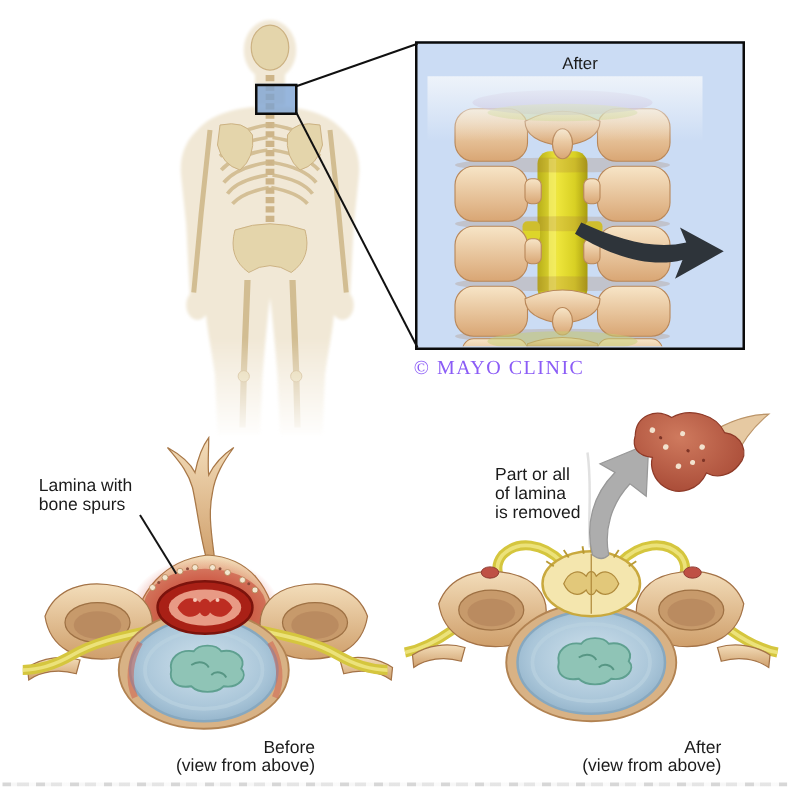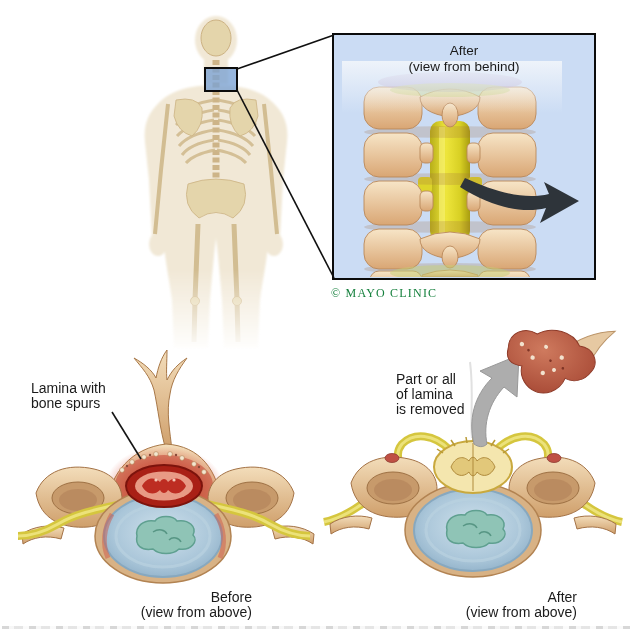--- a/index.html
+++ b/index.html
@@ -2,21 +2,21 @@
 <html style="--inset-bg: #cbdcf4; --neck-box-fill: #7aa2d4; --outline: #101010; --bone: #e2bd92; --bone-shadow: #b98a58; --inflamed-red: #c23b2e; --canal-red: #a92016; --cord-pink: #e89a85; --dural-sac-yellow: #f2e3a8; --nerve-yellow: #d5c63e; --disc-blue: #a9c6da; --nucleus-teal: #8fc4b6; --black-arrow: #2e343a; --gray-arrow: #ababab; --text: #1b1b1b;"><head>
 <meta charset="utf-8">
 <style>
   html,body{margin:0;padding:0;background:#fff;}
   #canvas{position:relative;width:632px;height:630px;background:#fff;overflow:hidden;
           font-family:"Liberation Sans",sans-serif;padding-left:19px;}
   .abs{position:absolute;}
   .label{font-size:14px;line-height:1.07;color:var(--text,#1b1b1b);}
   .caption{font-size:14px;line-height:1.1;color:var(--text,#1b1b1b);text-align:right;}
   .inset-title{font-size:13.5px;line-height:1.15;color:var(--text,#1b1b1b);text-align:center;width:100%;}
-  .credit{font-family:"Liberation Serif",serif;font-size:12px;letter-spacing:1.2px;color:#15803d;}
+  .credit{font-family:"Liberation Serif",serif;font-size:16px;letter-spacing:1.2px;color:#8b5cf6;}
   #inset-panel{background:var(--inset-bg,#cbdcf4);border:2.5px solid #0b0b0b;box-sizing:border-box;}
   #neck-box{background:rgba(122,162,212,0.78);border:2px solid #0c0c0c;box-sizing:border-box;}
   svg{display:block;}
   #overlay{pointer-events:none;}
   #remnant{background:repeating-linear-gradient(90deg,rgba(150,150,150,0.38) 0 7px,rgba(150,150,150,0.08) 7px 12px,rgba(170,170,170,0.3) 12px 21px,rgba(160,160,160,0.05) 21px 27px);}
 </style>
 </head>
 <body>
 
 <div id="canvas">
@@ -150,21 +150,20 @@
 
       <ellipse cx="116" cy="47" rx="72" ry="10" fill="#b3a3cb" opacity="0.55"></ellipse>
       <ellipse cx="116" cy="55" rx="60" ry="7" fill="#c6cf74" opacity="0.5"></ellipse>
       <ellipse cx="116" cy="238" rx="60" ry="8" fill="#c6cf74" opacity="0.5"></ellipse>
       <rect x="8" y="26" width="220" height="52" fill="url(#fogG)"></rect>
 
       <path d="M126,152 C158,172 188,179 212,173 L206,188 L245,166 L210,147 L215,159 C190,165 161,157 131,143 Z" fill="#2e343a"></path>
     </svg>
     <div class="inset-title abs" style="top:8px;left:0;">
       <div>After</div>
-      <div>(view from behind)</div>
     </div>
   </div>
 
   <div class="credit abs" style="left:331px;top:286px;">© MAYO CLINIC</div>
 
   <svg class="abs" style="left:18px;top:338px;" width="300" height="252" viewBox="0 0 300 252">
     <defs>
       <linearGradient id="boneG2" x1="0" y1="0" x2="0" y2="1">
         <stop offset="0" stop-color="#f3ddba"></stop>
           <stop offset="1" stop-color="#cf9f6b"></stop>

